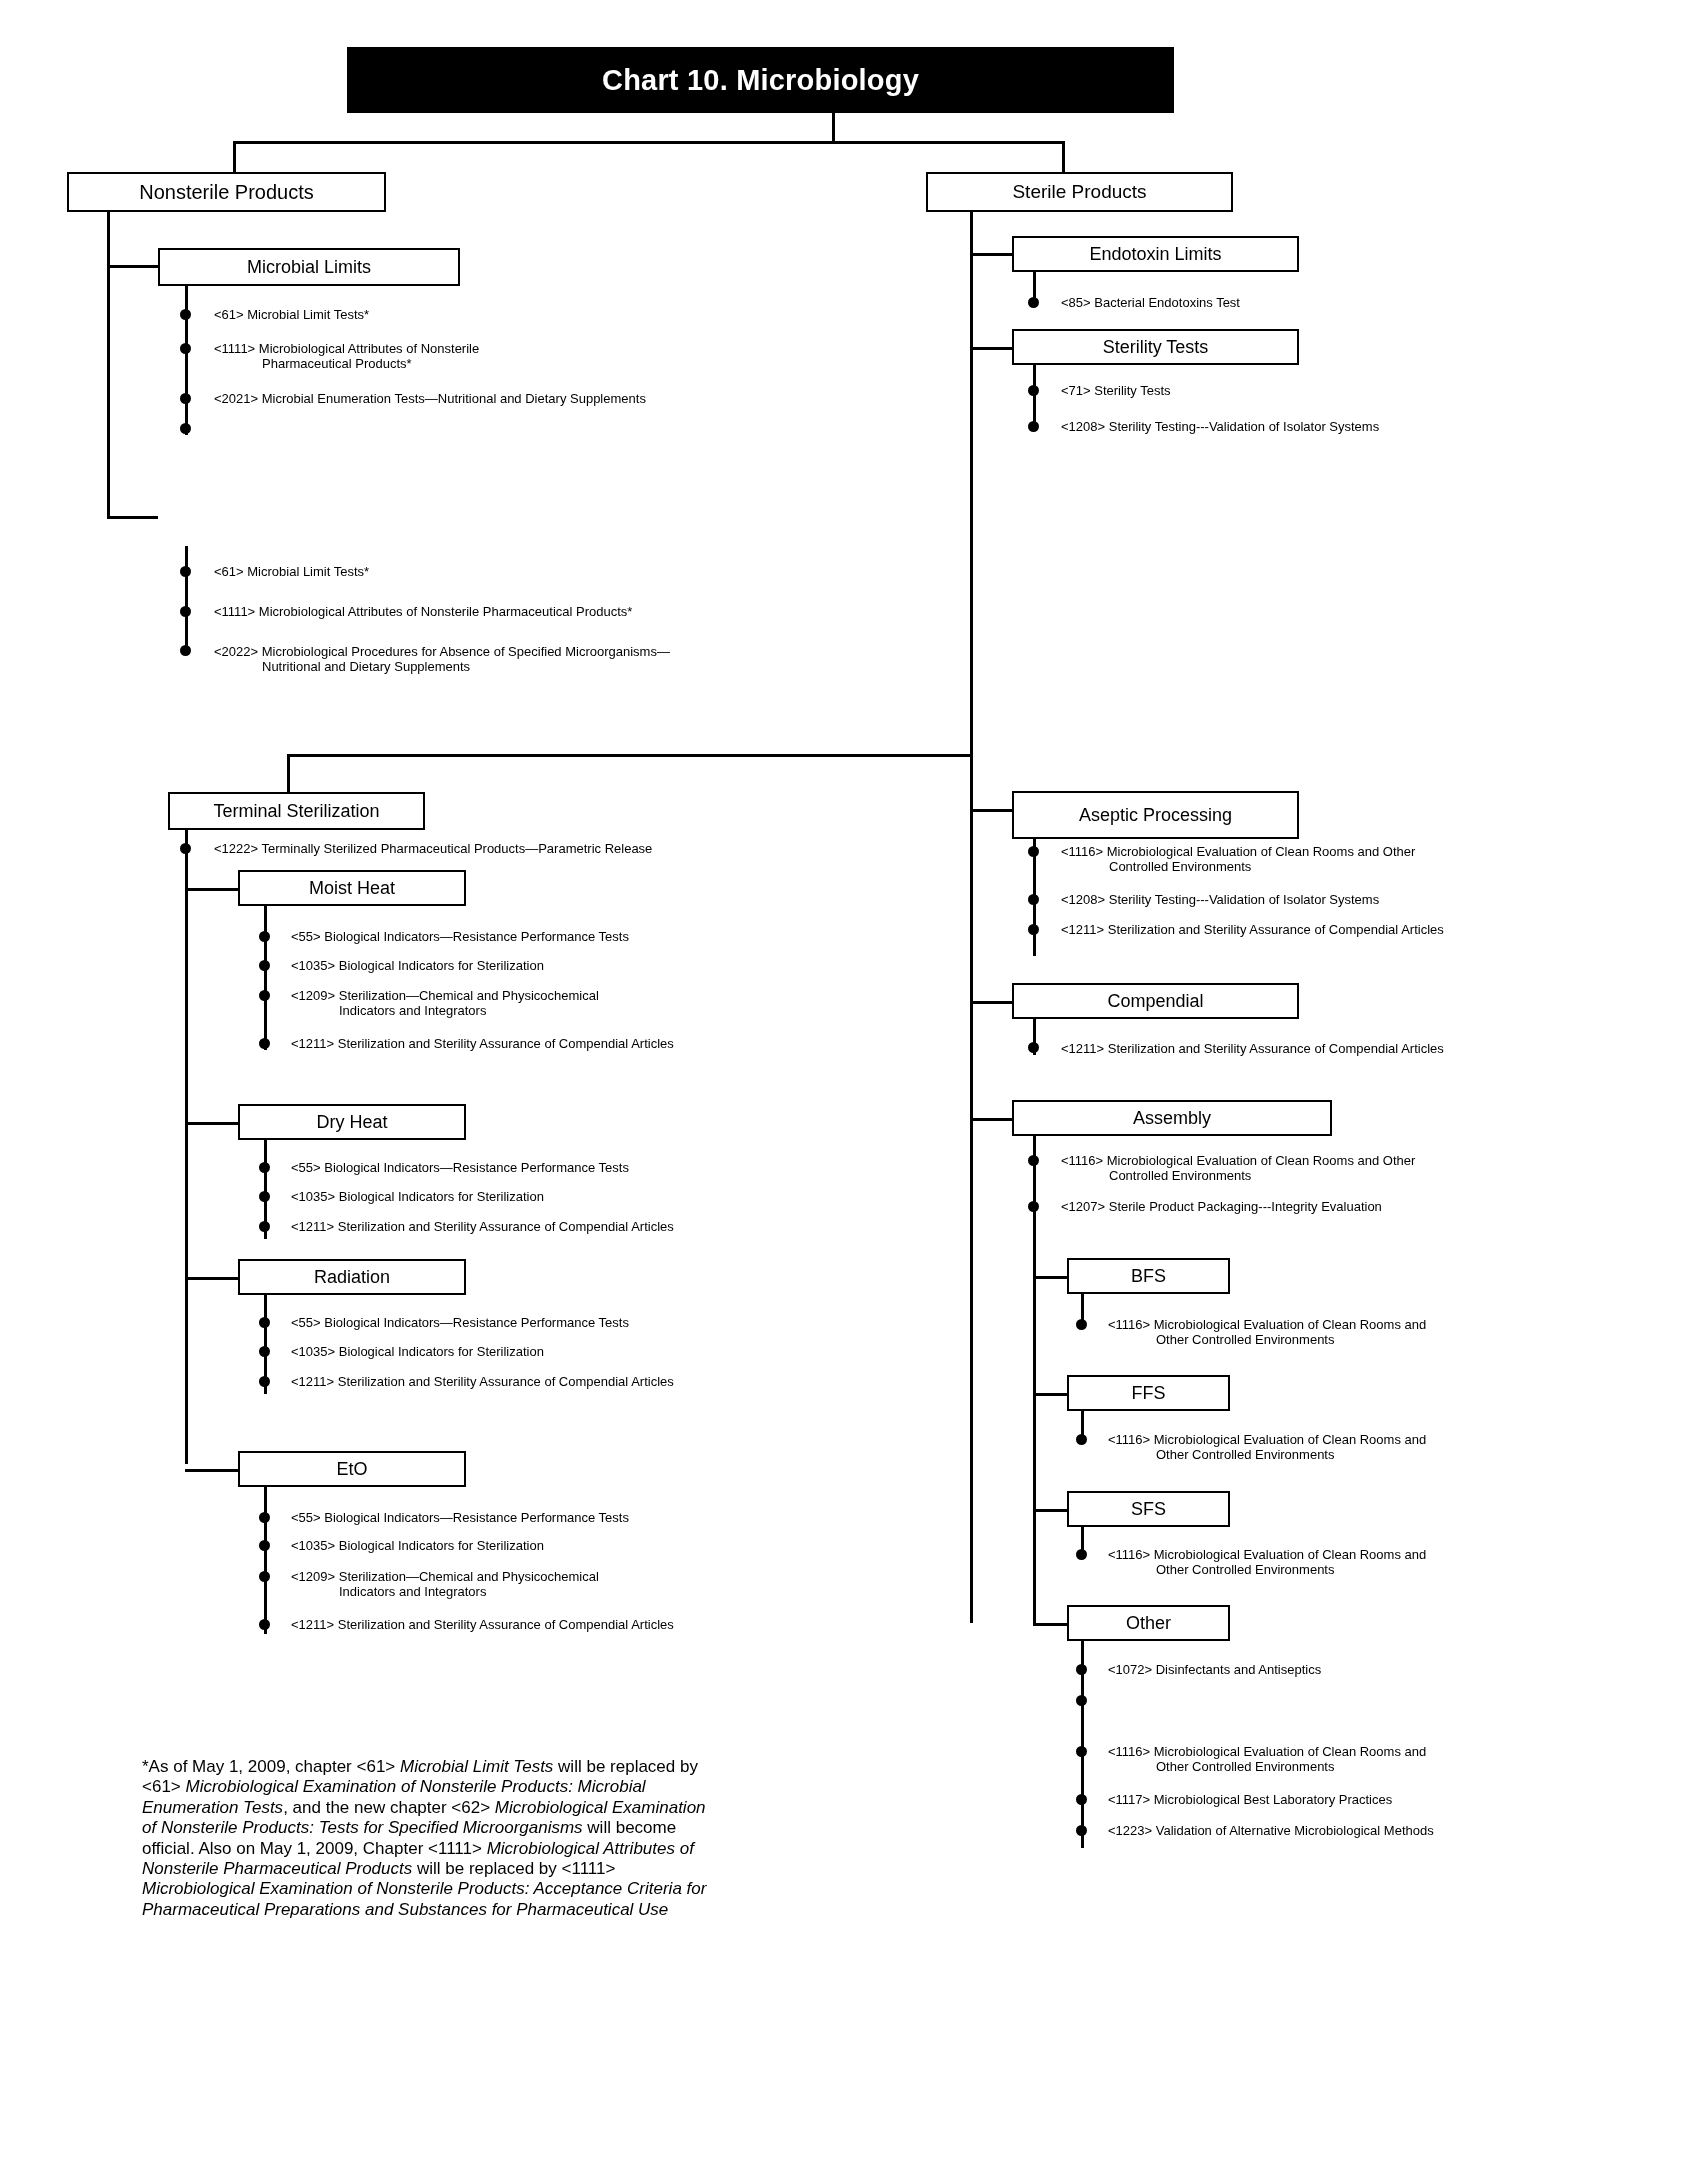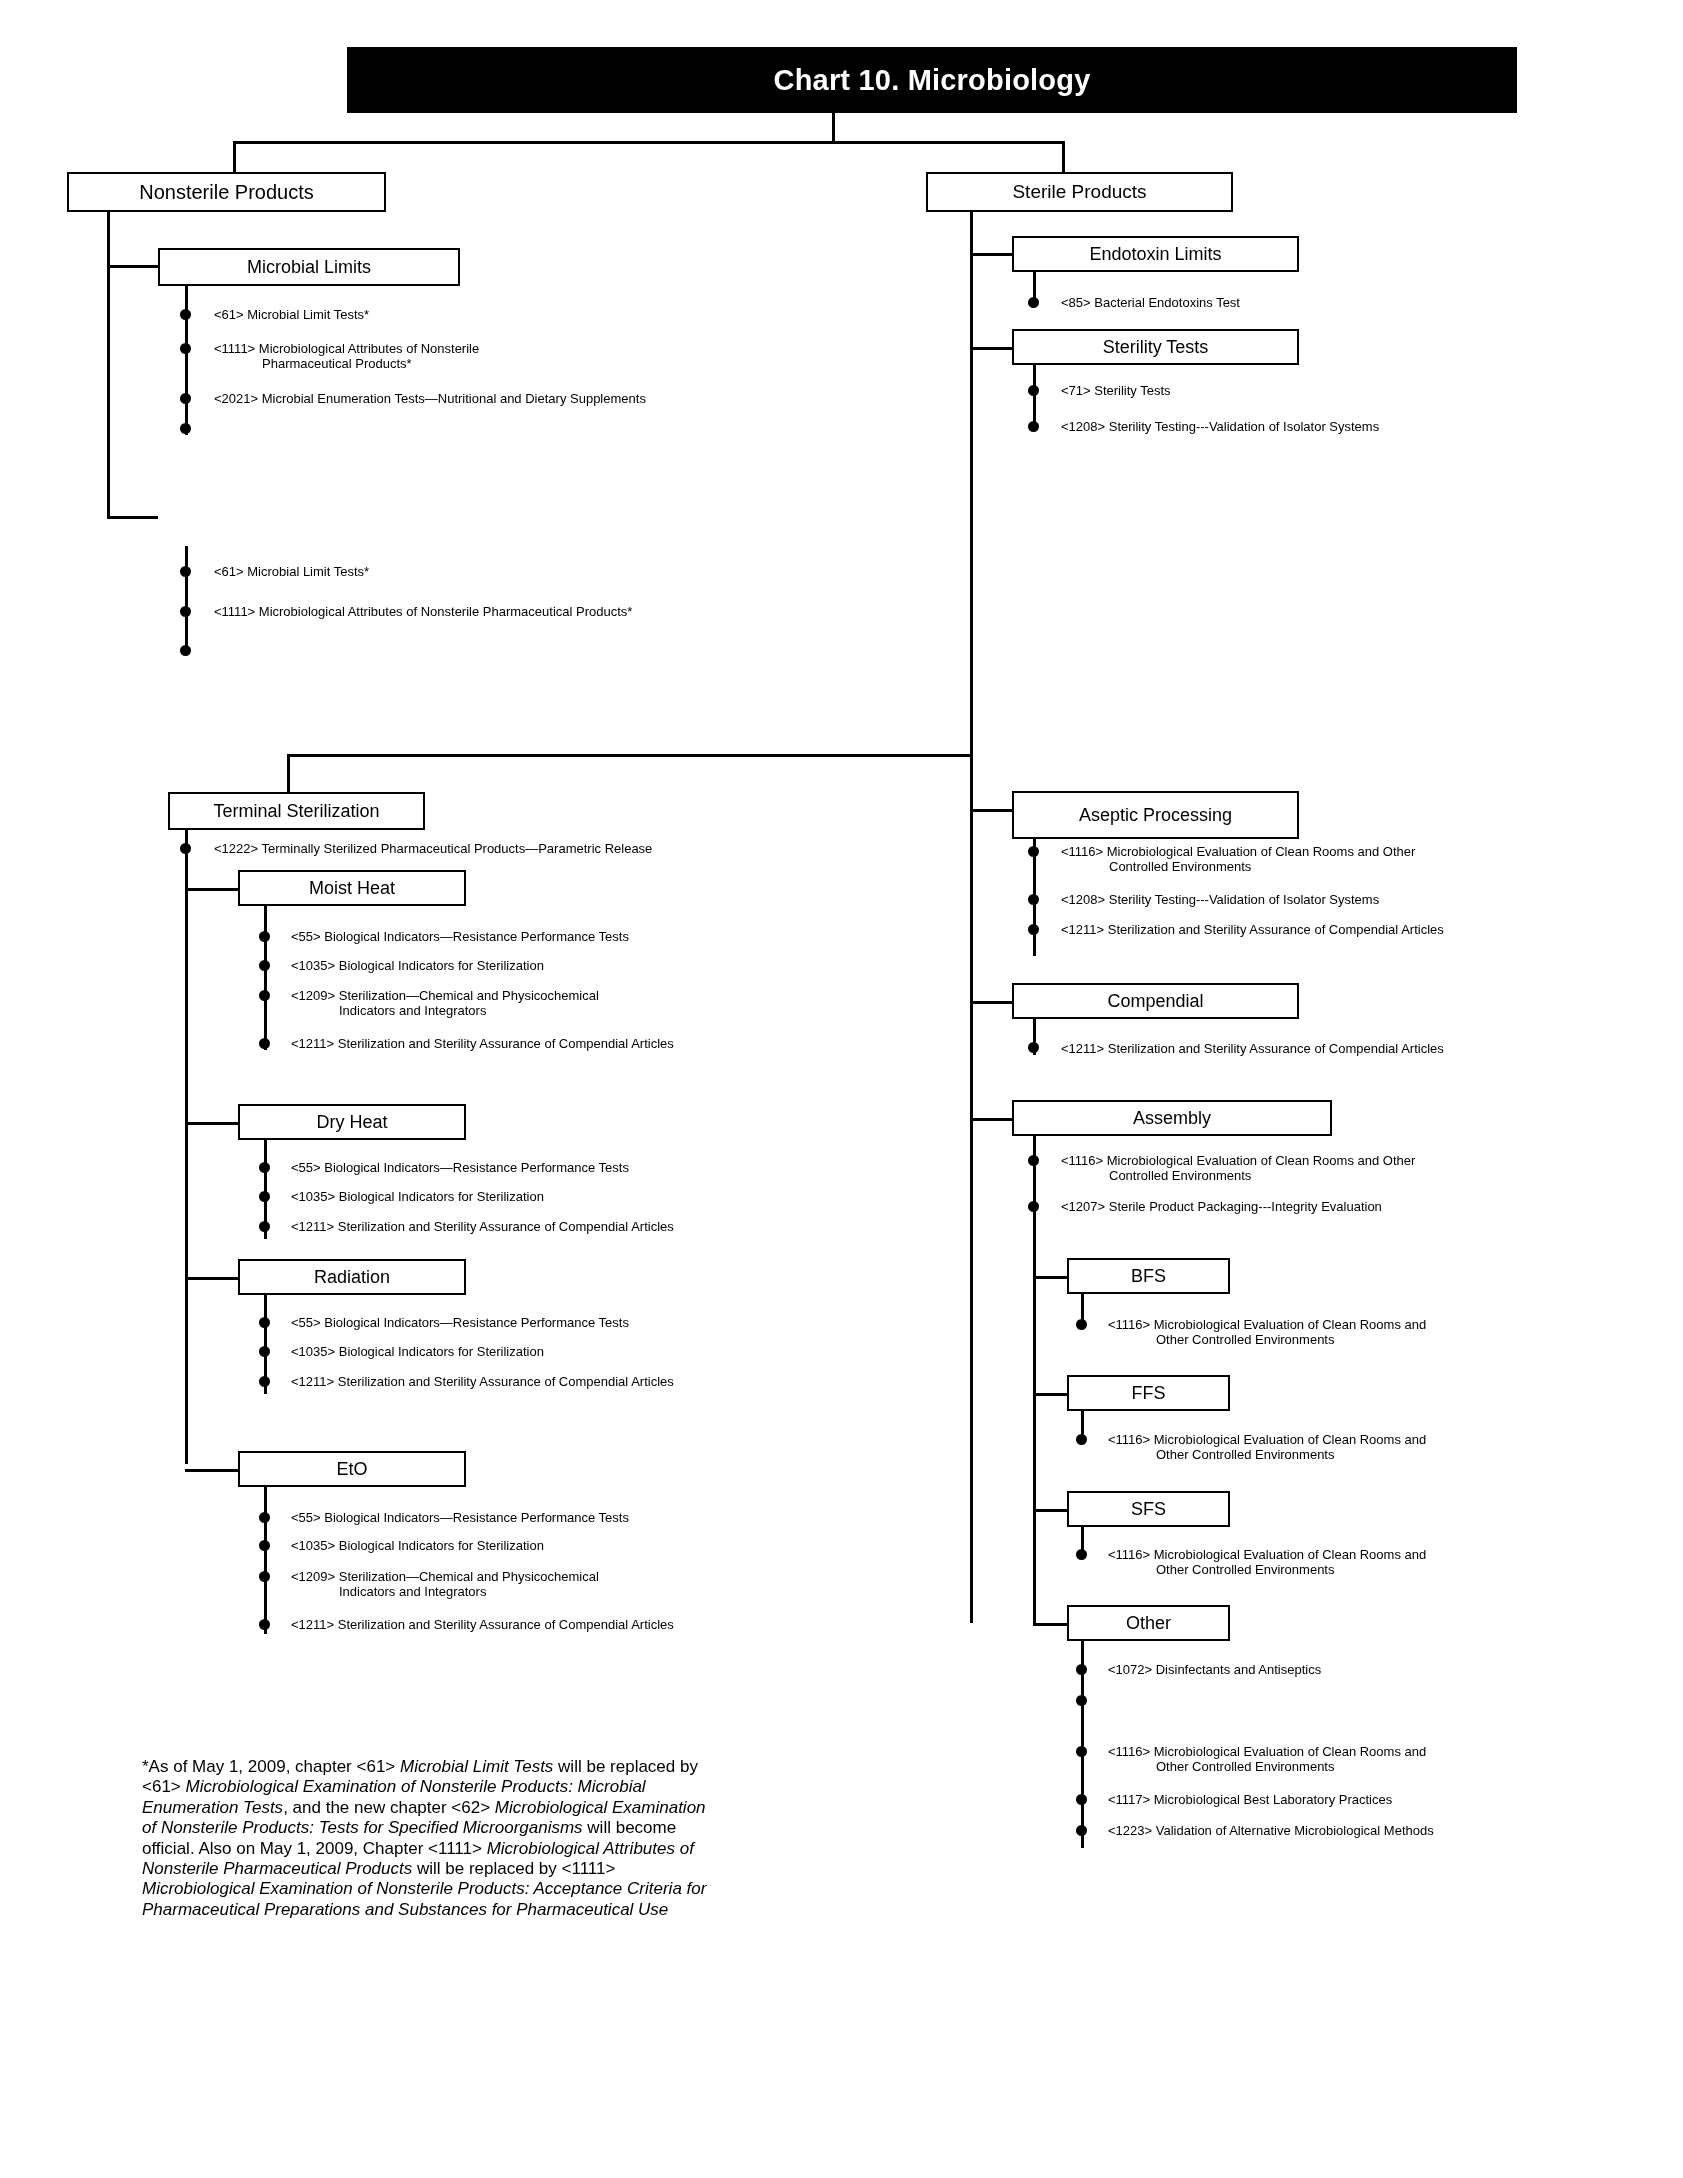--- a/index.html
+++ b/index.html
@@ -85,21 +85,21 @@
     line-height: 20.4px;
     color: #000000;
   }
   .footnote i { font-style: italic; }
 </style>
 </head>
 <body>
 
 <div id="page">
 
-  <div class="title-banner" style="left:347px; top:47px; width:1170px; height:66px; font-size:29px;">
+  <div class="title-banner" style="left:347px; top:47px; width:827px; height:66px; font-size:29px;">
     <span>Chart 10. Microbiology</span>
   </div>
 
   <div class="ln v" style="left:832px; top:113px; height:30px;"></div>
   <div class="ln h" style="left:233px; top:141px; width:832px;"></div>
   <div class="ln v" style="left:233px; top:141px; height:32px;"></div>
   <div class="ln v" style="left:1062px; top:141px; height:32px;"></div>
 
   <div class="node bold" style="left:67px; top:172px; width:319px; height:40px; font-size:20px;">
     <span>Nonsterile Products</span>
@@ -134,20 +134,22 @@
 
   <div class="ln v" style="left:185px; top:546px; height:107px;"></div>
 
   <div class="bullet-dot" style="left:180px; top:566px;"></div>
   <div class="bullet-text hang" style="left:214px; top:564px; width:634px;">&lt;61&gt; Microbial Limit Tests*</div>
 
   <div class="bullet-dot" style="left:180px; top:606px;"></div>
   <div class="bullet-text hang" style="left:214px; top:604px; width:673px;">&lt;1111&gt; Microbiological Attributes of Nonsterile Pharmaceutical Products*</div>
 
   <div class="bullet-dot" style="left:180px; top:645px;"></div>
+  <div class="bullet-text hang" style="left:214px; top:644px; width:634px;">&lt;2022&gt; Microbiological Procedures for Absence of Specified Microorganisms—
+Nutritional and Dietary Supplements</div>
 
   <div class="ln v" style="left:970px; top:212px; height:554px;"></div>
   <div class="ln h" style="left:970px; top:253px; width:42px;"></div>
   <div class="ln h" style="left:970px; top:347px; width:42px;"></div>
 
   <div class="node" style="left:1012px; top:236px; width:287px; height:36px; font-size:18px;">
     <span>Endotoxin Limits</span>
   </div>
 
   <div class="ln v" style="left:1033px; top:271px; height:32px;"></div>

